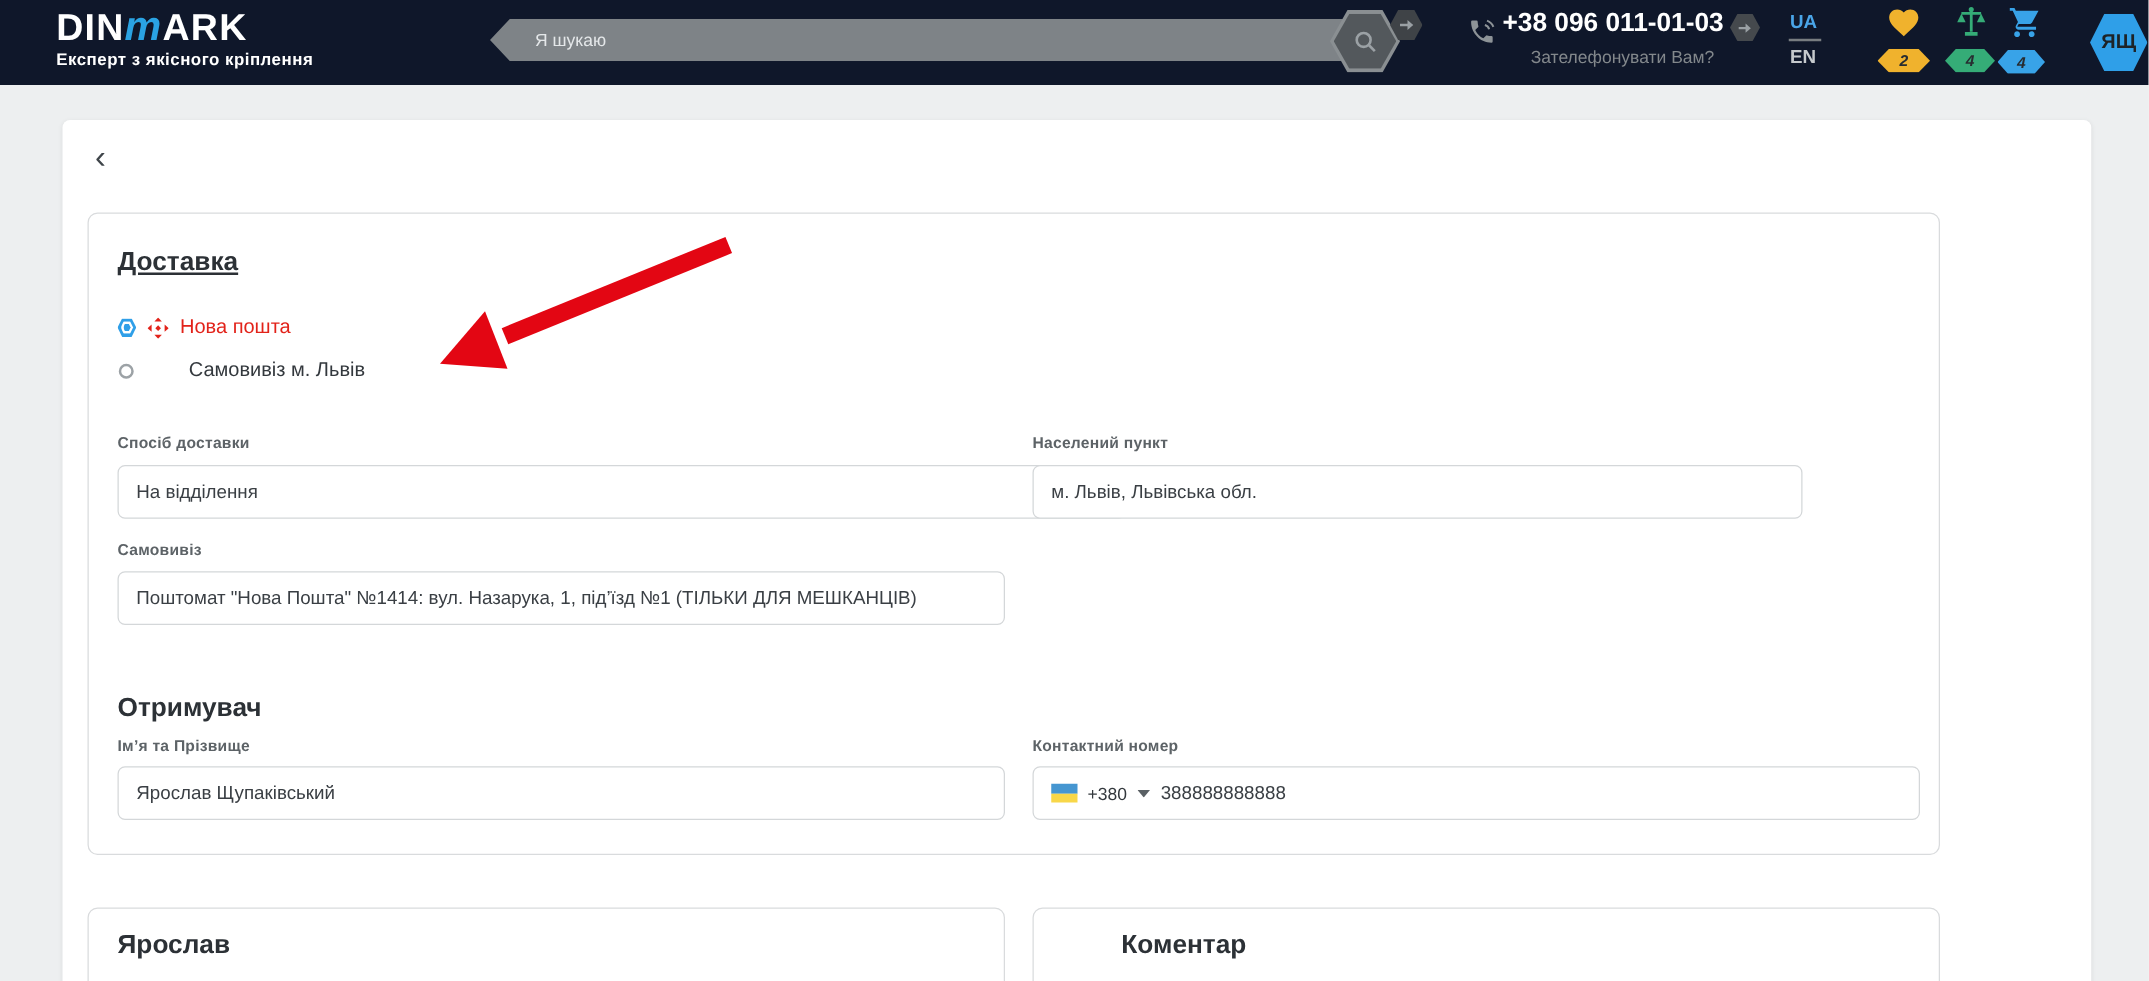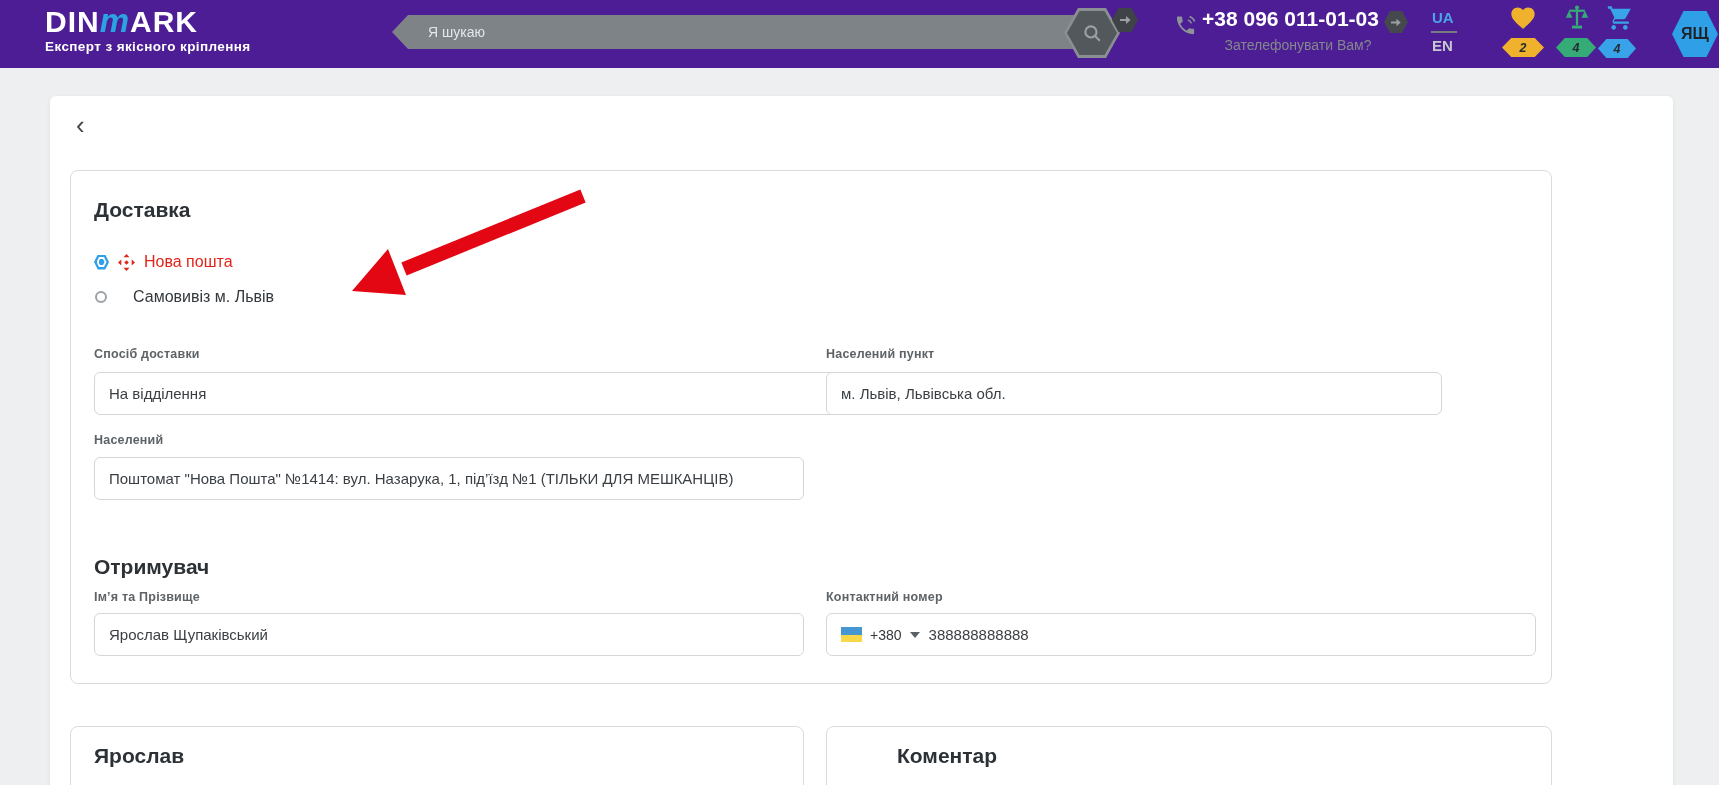--- a/index.html
+++ b/index.html
@@ -1,21 +1,21 @@
 <!DOCTYPE html>
 <html><head>
 <meta charset="utf-8">
 <style>
   * { margin:0; padding:0; box-sizing:border-box; }
   body { background:#edeff0; font-family:"Liberation Sans", sans-serif; }
   .screen { position:relative; width:1719px; height:785px; overflow:hidden; background:#edeff0; }
   .abs { position:absolute; }
 
   
-  .header { position:absolute; left:0; top:0; width:1719px; height:68px; background:#4c1d95; }
+  .header { position:absolute; left:0; top:0; width:1719px; height:68px; background:#0f172a; }
   .logo-line1 { font-weight:800; font-size:30px; color:#ffffff; letter-spacing:1px; line-height:30px; white-space:nowrap; }
   .logo-m { color:#2aa3e3; font-style:italic; font-size:33px; font-weight:800; }
   .tagline { font-size:13.5px; font-weight:700; color:#ffffff; letter-spacing:.4px; margin-top:2px; }
 
   .search-bar { left:392px; top:15px; width:700px; height:34px; background:#7e8387;
     clip-path:polygon(16px 0, 100% 0, calc(100% - 14px) 50%, 100% 100%, 16px 100%, 0 50%);
     color:#e4e7e9; font-size:14px; line-height:34px; padding-left:36px; cursor:text; }
   .hex { clip-path:polygon(25% 3%, 75% 3%, 100% 50%, 75% 97%, 0% 50%, 25% 97%);
          clip-path:polygon(25% 0%, 75% 0%, 100% 50%, 75% 100%, 25% 100%, 0% 50%);
          display:flex; align-items:center; justify-content:center; }
@@ -134,21 +134,21 @@
 
     <div class="abs hex avatar">ЯЩ</div>
   </div>
 
   <div class="abs card"></div>
 
   <div class="abs back">‹</div>
 
   <div class="abs panel" style="left:70px; top:170px; width:1482px; height:514px;"></div>
 
-  <div class="abs h-section" style="left:94px; top:198px;">Доставка</div>
+  <div class="abs h-section" style="left:94px; top:198px;text-decoration:underline;">Доставка</div>
 
   <div class="abs radio-row" style="left:94px; top:253px;">
     <span class="hex" style="width:15px; height:15px; background:#2f9fe8;">
       <span class="hex" style="width:10px; height:10px; background:#ffffff;">
         <span class="hex" style="width:6px; height:6px; background:#2f9fe8;"></span>
       </span>
     </span>
     <svg width="17" height="17" viewBox="0 0 16 16">
       <g fill="#e2231a">
         <path d="M8 0L5.2 3.1h5.6z"></path>
@@ -156,42 +156,42 @@
         <path d="M0 8l3.1-2.8v5.6z"></path>
         <path d="M16 8l-3.1-2.8v5.6z"></path>
         <rect x="6.5" y="6.5" width="3" height="3" transform="rotate(45 8 8)"></rect>
       </g>
     </svg>
     <span class="radio-label" style="color:#e2231a;">Нова пошта</span>
   </div>
 
   <div class="abs radio-row" style="left:95px; top:288px;">
     <span class="radio-off"></span>
-    <span class="radio-label" style="color:#33383d; margin-left:17px;">Самовивіз м. Львів</span>
+    <span class="radio-label" style="color:#33383d; margin-left:35px;">Самовивіз м. Львів</span>
   </div>
 
   <svg class="abs" style="left:300px; top:178px;" width="320" height="140" viewBox="0 0 320 140">
     <line x1="283" y1="18" x2="104" y2="91" stroke="#e30613" stroke-width="14"></line>
     <polygon points="52,113 88,71 106,117" fill="#e30613"></polygon>
   </svg>
 
   <div class="abs field-label" style="left:94px; top:347px;">Спосіб доставки</div>
   <div class="abs input selectbox" style="left:94px; top:372px; width:807px;">
     <span>На відділення</span>
     <svg width="15" height="9" viewBox="0 0 14 8">
       <path d="M1 1l6 6 6-6" fill="none" stroke="#43484d" stroke-width="1.8"></path>
     </svg>
   </div>
 
   <div class="abs field-label" style="left:826px; top:347px;text-align:right;">Населений пункт</div>
   <div class="abs input" style="left:826px; top:372px; width:616px;">
     <span>м. Львів, Львівська обл.</span>
   </div>
 
-  <div class="abs field-label" style="left:94px; top:433px;">Населений</div>
+  <div class="abs field-label" style="left:94px; top:433px;">Самовивіз</div>
   <div class="abs input" style="left:94px; top:457px; width:710px;">
     <span>Поштомат "Нова Пошта" №1414: вул. Назарука, 1, під’їзд №1 (ТІЛЬКИ ДЛЯ МЕШКАНЦІВ)</span>
   </div>
 
   <div class="abs h-section" style="left:94px; top:555px;">Отримувач</div>
 
   <div class="abs field-label" style="left:94px; top:590px;">Ім’я та Прізвище</div>
   <div class="abs input" style="left:94px; top:613px; width:710px;">
     <span>Ярослав Щупаківський</span>
   </div>

